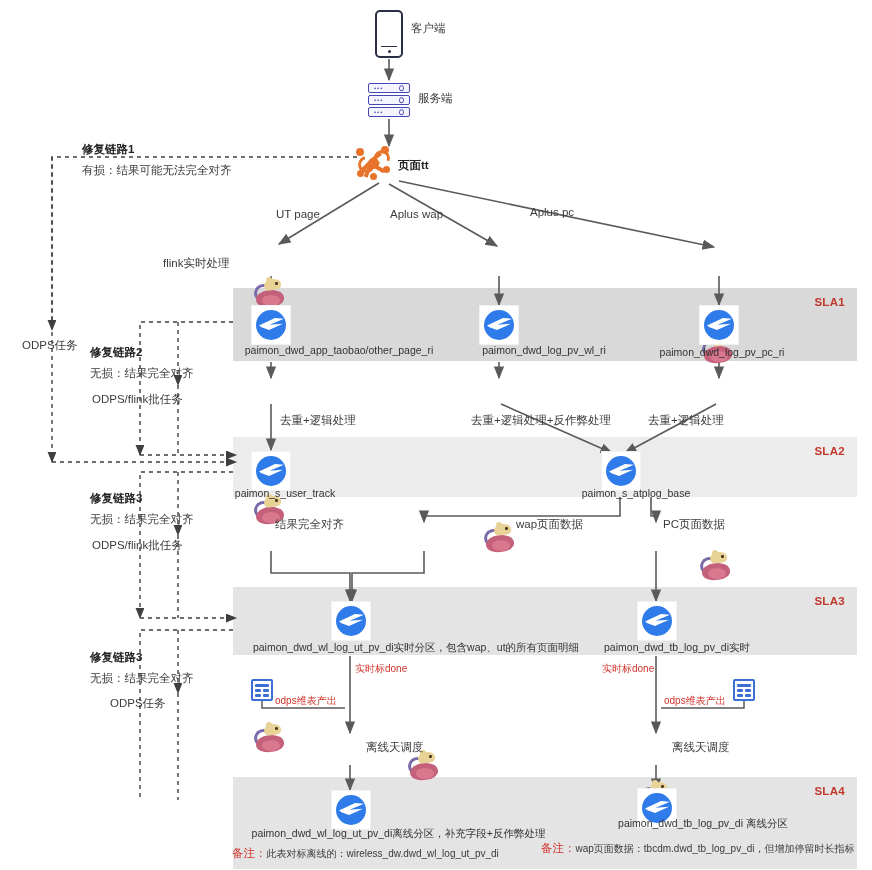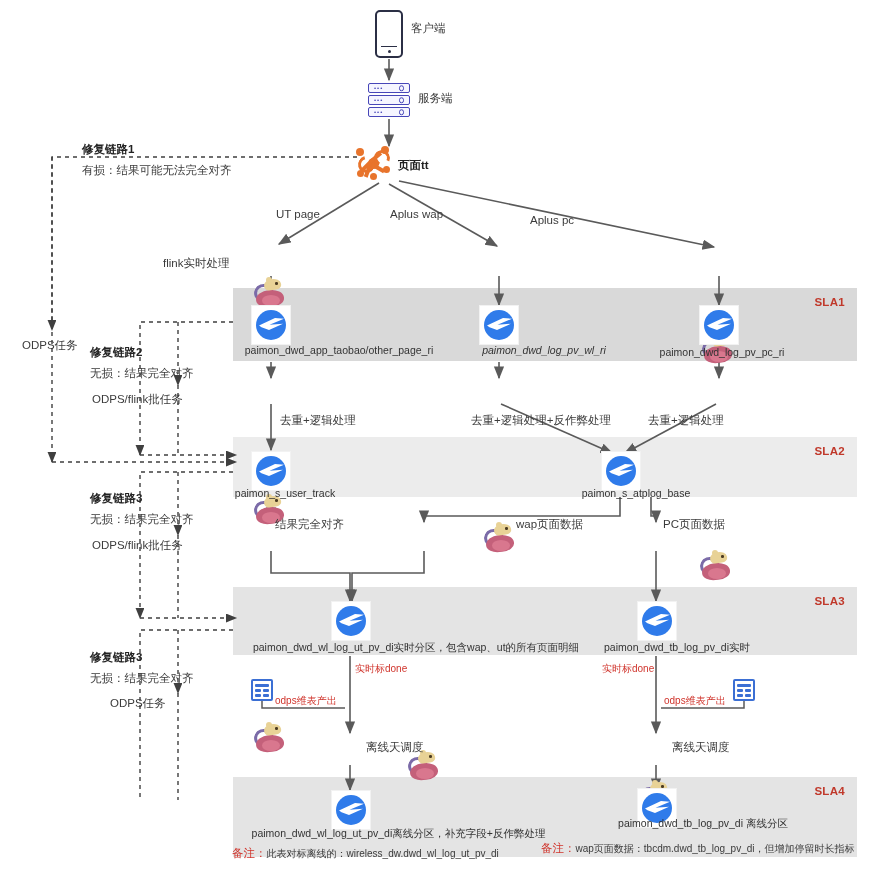--- a/index.html
+++ b/index.html
@@ -131,21 +131,21 @@
 
   <div class="band" style="top:288px;height:73px;">
     <span class="band-label">SLA1</span>
   </div>
   <div class="band" style="top:437px;height:60px;background:#ececec;">
     <span class="band-label">SLA2</span>
   </div>
   <div class="band" style="top:587px;height:68px;background:#e4e4e4;">
     <span class="band-label">SLA3</span>
   </div>
-  <div class="band" style="top:777px;height:80px;background:#e4e4e4;">
+  <div class="band" style="top:777px;height:92px;background:#e4e4e4;">
     <span class="band-label">SLA4</span>
   </div>
 
   <svg class="layer" viewBox="0 0 872 870">
     <defs>
       <marker id="ah" markerWidth="9" markerHeight="9" refX="7.2" refY="3.2" orient="auto">
         <path d="M0,0 L8,3.2 L0,6.4 z" fill="#5a5a5a"></path>
       </marker>
       <marker id="ahd" markerWidth="9" markerHeight="9" refX="7.2" refY="3.2" orient="auto">
         <path d="M0,0 L8,3.2 L0,6.4 z" fill="#3f3f3f"></path>
@@ -250,21 +250,21 @@
     <div class="arm" style="left:14px;top:15px;width:12px;transform:rotate(135deg);"></div>
     <div class="arm" style="left:17px;top:17px;width:13px;transform:rotate(30deg);"></div>
     <div class="arm" style="left:14px;top:18px;width:12px;transform:rotate(110deg);"></div>
     <div class="ring" style="left:2px;top:10px;width:11px;height:11px;transform:rotate(30deg);"></div>
     <div class="ring" style="left:18px;top:4px;width:10px;height:10px;transform:rotate(160deg);"></div>
   </div>
   <div class="lbl bold" style="left:398px;top:158px;font-weight:bold;">页面tt</div>
 
   <div class="lbl" style="left:276px;top:207px;">UT page</div>
   <div class="lbl" style="left:390px;top:207px;">Aplus wap</div>
-  <div class="lbl" style="left:530px;top:205px;margin-top:8px;">Aplus pc</div>
+  <div class="lbl" style="left:530px;top:205px;">Aplus pc</div>
 
   <div class="icon flink" style="left:254px;top:245px;">
     <div class="tail"></div>
       <div class="body"></div>
       <div class="belly"></div>
       <div class="head"></div>
       <div class="ear"></div>
       <div class="eye"></div>
   </div>
   <div class="icon flink" style="left:482px;top:245px;">
@@ -286,21 +286,21 @@
   <div class="lbl" style="left:163px;top:256px;">flink实时处理</div>
 
   <div class="icon paimon" style="left:252px;top:306px;">
       <div class="disc"></div>
     </div>
   <div class="lbl tbl center" style="left:339px;top:344px;">paimon_dwd_app_taobao/other_page_ri</div>
 
   <div class="icon paimon" style="left:480px;top:306px;">
       <div class="disc"></div>
     </div>
-  <div class="lbl tbl center" style="left:544px;top:344px;font-style:italic;">paimon_dwd_log_pv_wl_ri</div>
+  <div class="lbl tbl center" style="left:544px;top:344px;">paimon_dwd_log_pv_wl_ri</div>
 
   <div class="icon paimon" style="left:700px;top:306px;">
       <div class="disc"></div>
     </div>
   <div class="lbl tbl center" style="left:722px;top:346px;">paimon_dwd_log_pv_pc_ri</div>
 
   <div class="icon flink" style="left:254px;top:378px;">
     <div class="tail"></div>
       <div class="body"></div>
       <div class="belly"></div>

